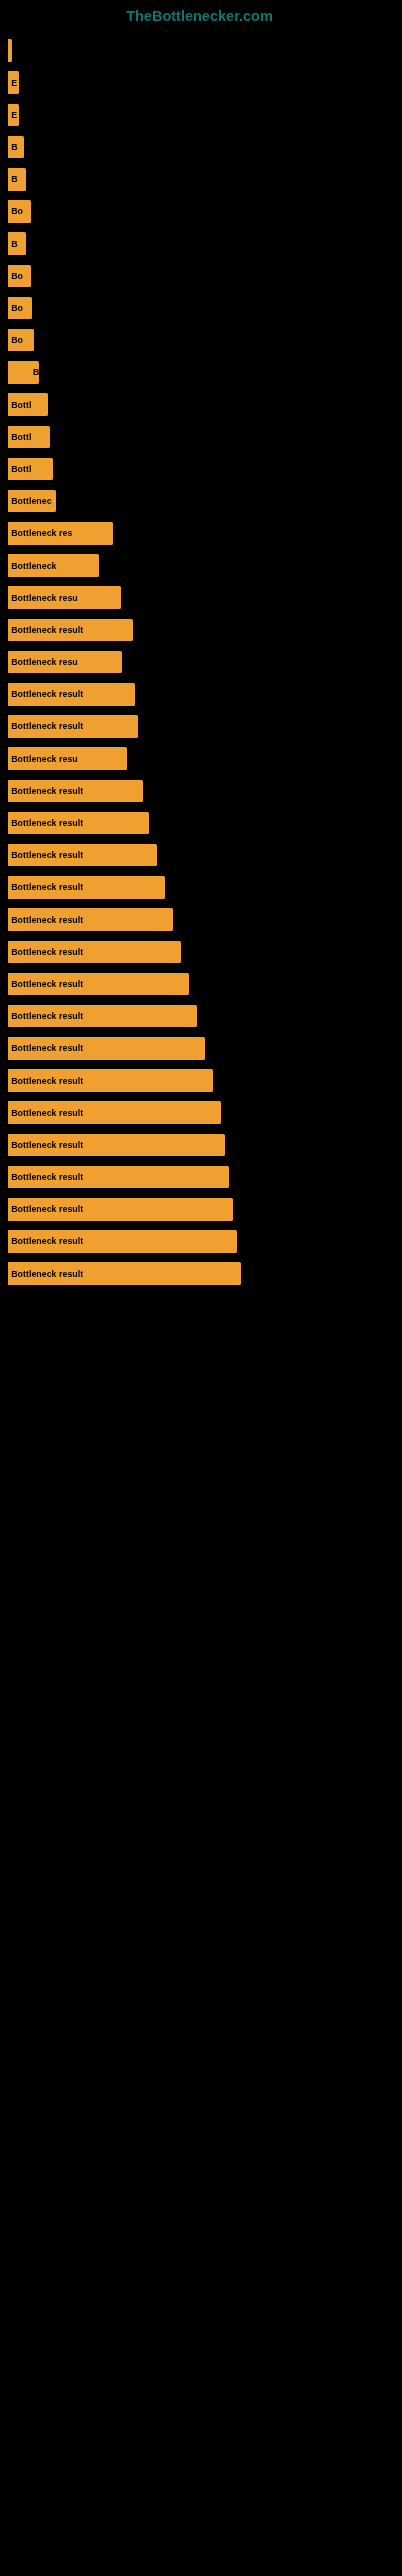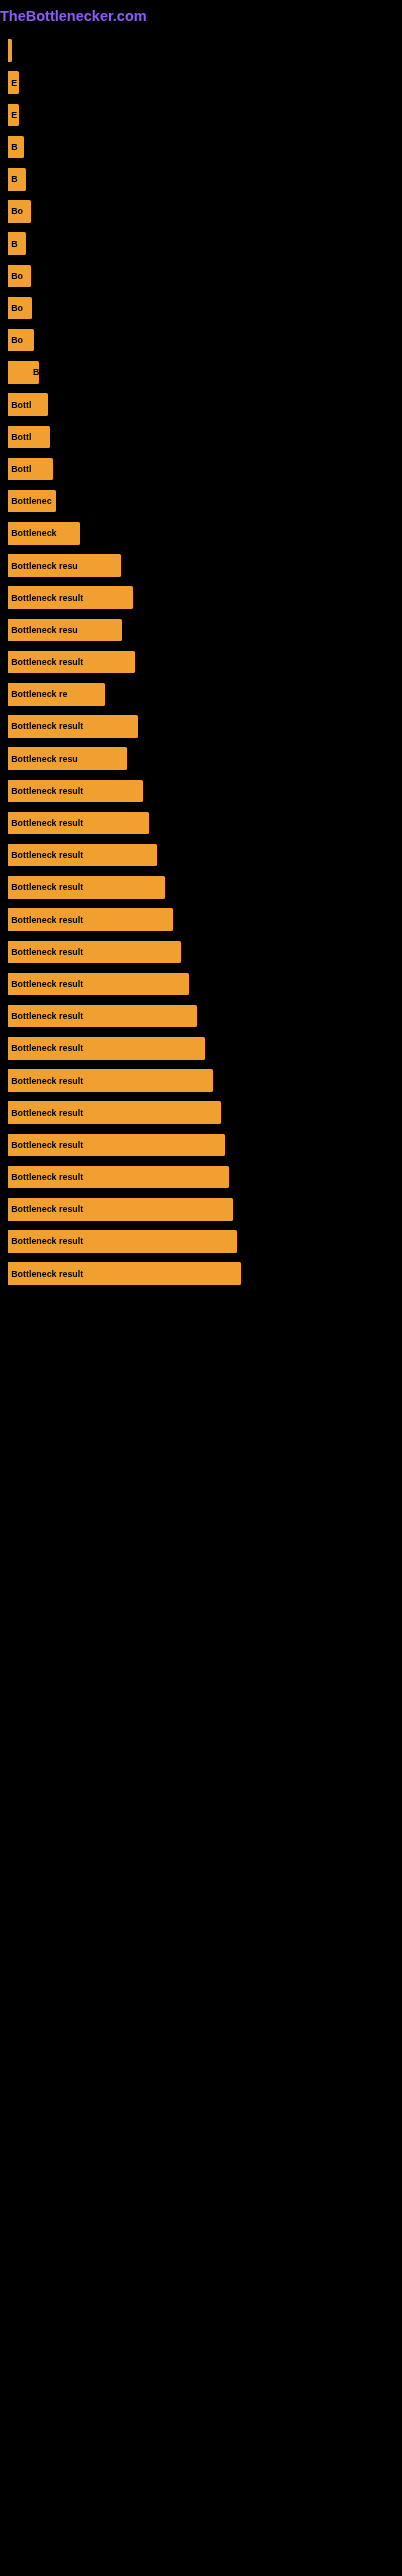--- a/index.html
+++ b/index.html
@@ -8,22 +8,23 @@
       box-sizing: border-box;
     }
     body {
       background-color: #000;
       width: 403px;
       min-height: 2576px;
       font-family: Arial, sans-serif;
       position: relative;
     }
     .site-title {
-      color: #8b5cf6;
+      color: #0f766e;
       font-size: 14.5px;
+      text-align: center;
       padding: 8px 4px 4px 0;
       font-weight: bold;
     }
     .bars-container {
       padding: 8px 8px 0 8px;
       display: flex;
       flex-direction: column;
       gap: 0px;
     }
     .bar-row {
@@ -123,21 +124,26 @@
       <div class="bar" style="width: 45px;">
         <span class="bar-label">Bottl</span>
       </div>
     </div>
     <div class="bar-row">
       <div class="bar" style="width: 48px;">
         <span class="bar-label">Bottlenec</span>
       </div>
     </div>
     <div class="bar-row">
-      <div class="bar" style="width: 72px;">
+      <div class="bar" style="width: 105px;">
+        <span class="bar-label">Bottleneck res</span>
+      </div>
+    </div>
+    <div class="bar-row">
+      <div class="bar" style="width: 91px;">
         <span class="bar-label">Bottleneck</span>
       </div>
     </div>
     <div class="bar-row">
       <div class="bar" style="width: 113px;">
         <span class="bar-label">Bottleneck resu</span>
       </div>
     </div>
     <div class="bar-row">
       <div class="bar" style="width: 125px;">
@@ -148,25 +154,20 @@
       <div class="bar" style="width: 114px;">
         <span class="bar-label">Bottleneck resu</span>
       </div>
     </div>
     <div class="bar-row">
       <div class="bar" style="width: 127px;">
         <span class="bar-label">Bottleneck result</span>
       </div>
     </div>
     <div class="bar-row">
-      <div class="bar" style="width: 97px;">
-        <span class="bar-label">Bottleneck re</span>
-      </div>
-    </div>
-    <div class="bar-row">
       <div class="bar" style="width: 130px;">
         <span class="bar-label">Bottleneck result</span>
       </div>
     </div>
     <div class="bar-row">
       <div class="bar" style="width: 119px;">
         <span class="bar-label">Bottleneck resu</span>
       </div>
     </div>
     <div class="bar-row">

